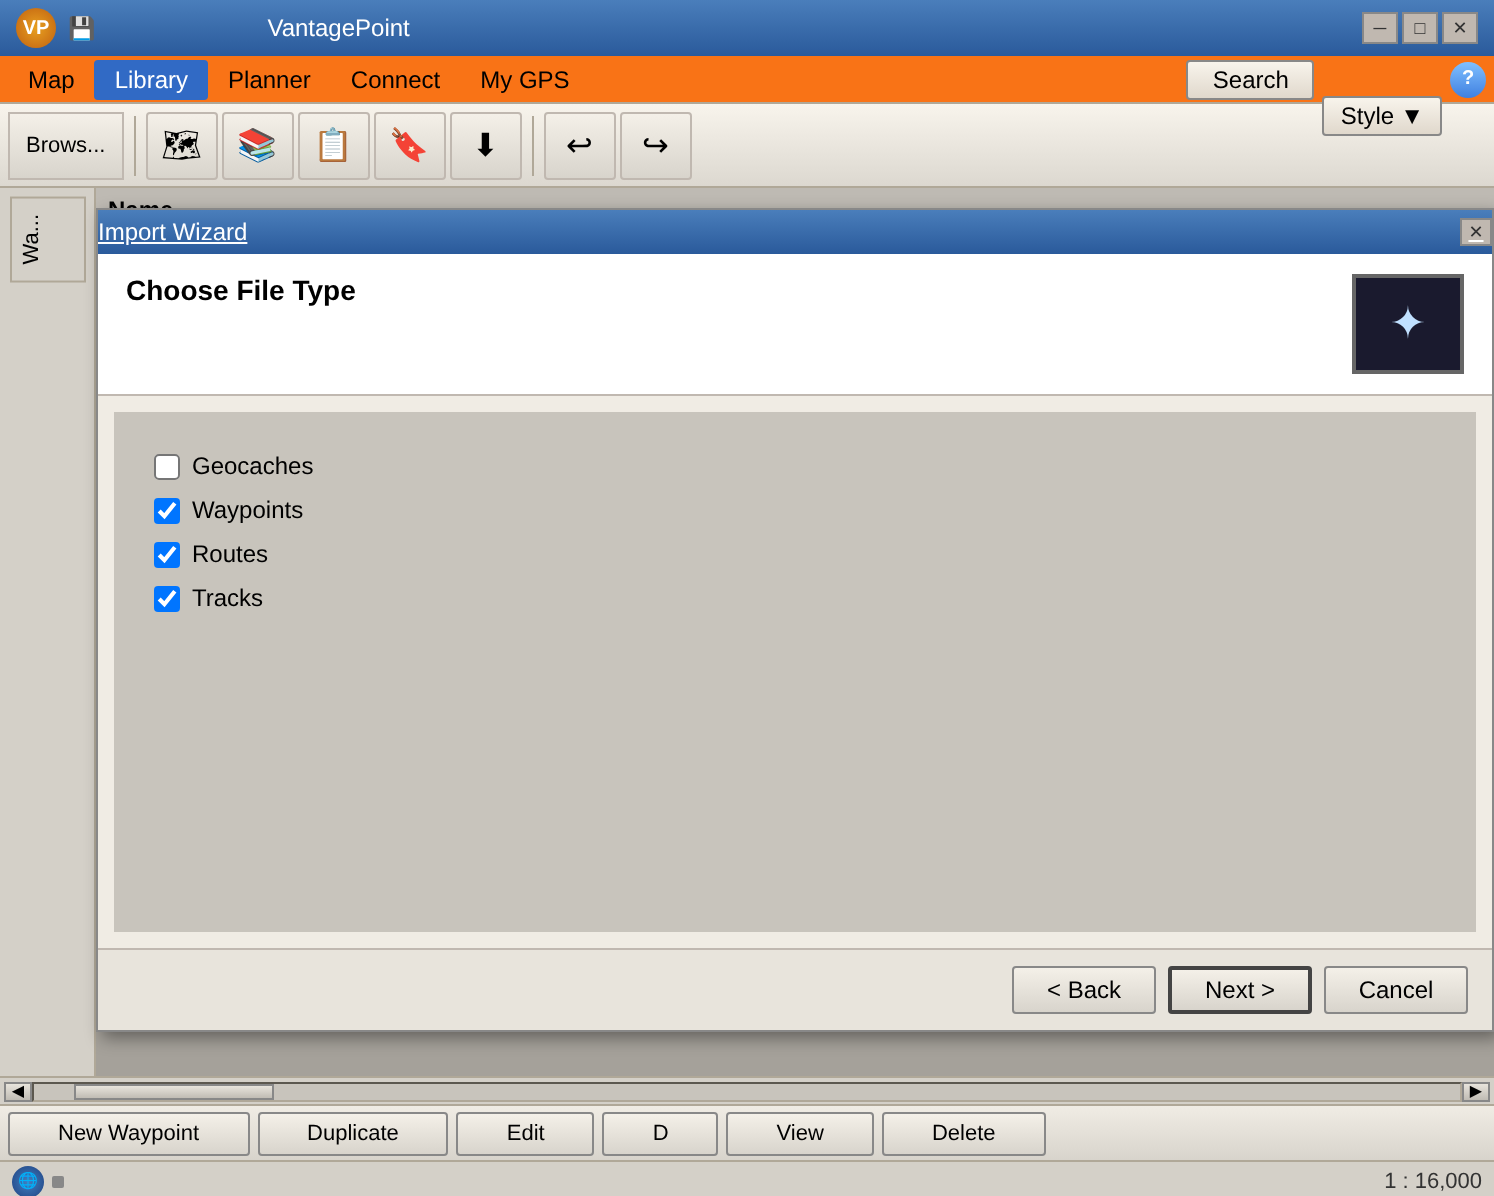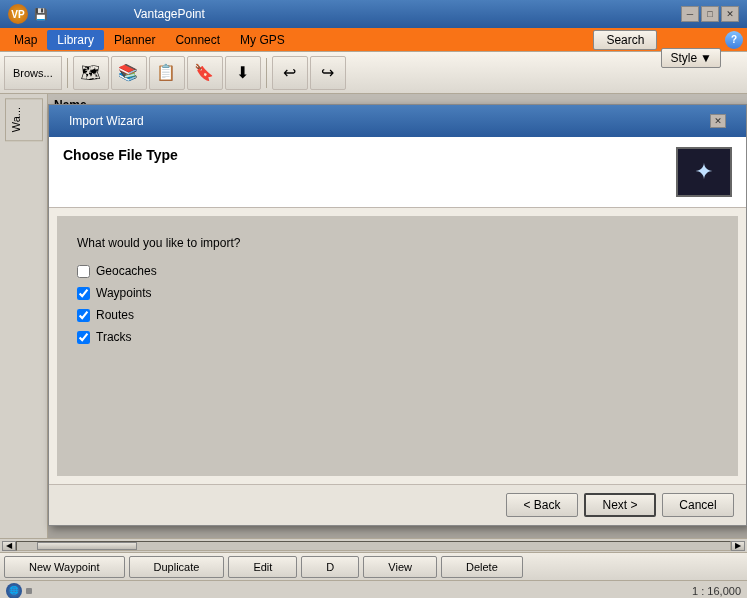--- a/index.html
+++ b/index.html
@@ -206,27 +206,28 @@
 
     
     .dialog {
       width: 700px;
       background: #f0ece4;
       border: 1px solid #888;
       box-shadow: 3px 3px 8px rgba(0,0,0,0.4);
     }
     .dialog-title-bar {
       background: linear-gradient(to bottom, #4a7ebb, #2a5a9b);
-      height: 32px;
-      display: flex;
-      align-items: center;
-      padding: 0 20px;
+      height: 22px;
+      display: flex;
+      align-items: center;
+      padding: 0 0;
       color: white;
       font-size: 12px;
       justify-content: space-between;
+      text-decoration: underline;
     }
     .dialog-close-btn {
       width: 16px;
       height: 14px;
       background: #c0b8b0;
       border: 1px solid #888;
       display: flex;
       align-items: center;
       justify-content: center;
       font-size: 9px;
@@ -482,21 +483,20 @@
         <div class="dialog-header">
           <div>
             <div class="dialog-header-title">Choose File Type</div>
           </div>
           <div class="wizard-logo">
             <span class="wizard-logo-inner">✦</span>
           </div>
         </div>
 
         <div class="dialog-body">
-          <div class="dialog-question">What would you like to import?</div>
 
           <div class="checkbox-item">
             <input type="checkbox" id="chk-geocaches" style="">
             <label for="chk-geocaches">Geocaches</label>
           </div>
 
           <div class="checkbox-item">
             <input type="checkbox" id="chk-waypoints" checked="" style="">
             <label for="chk-waypoints">Waypoints</label>
           </div>

